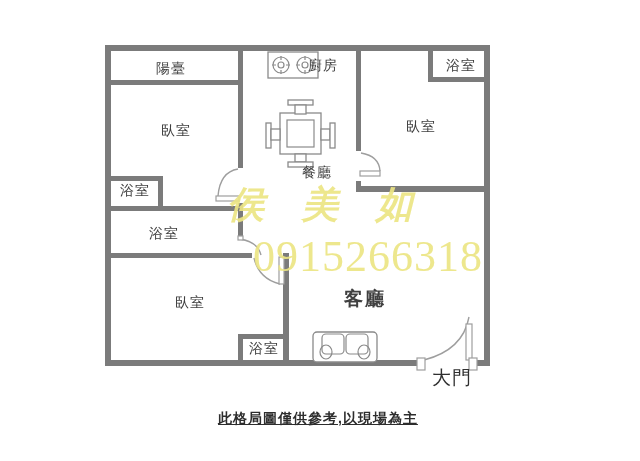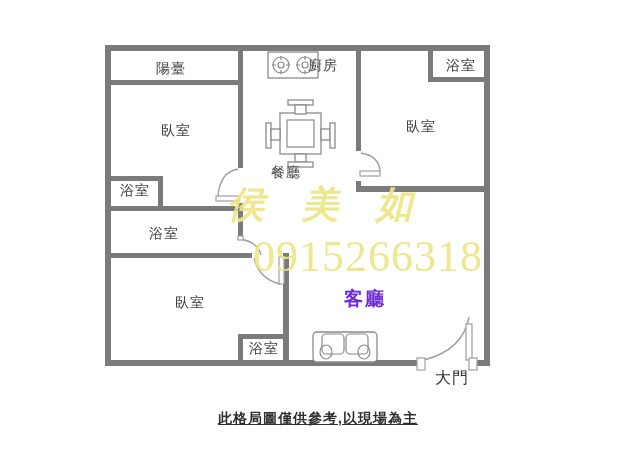--- a/index.html
+++ b/index.html
@@ -15,22 +15,22 @@
   .wall{fill:var(--wall);stroke:none;}
   .door-line{fill:none;stroke:var(--door);stroke-width:1.4;}
   .door-leaf{fill:#fff;stroke:var(--door);stroke-width:1.2;}
   .furn{fill:#fff;stroke:var(--furniture);stroke-width:1.3;}
   .furn-l{fill:none;stroke:var(--furniture);stroke-width:1.2;}
   .lbl{
     position:absolute; transform:translate(-50%,-50%);
     font-size:14px; letter-spacing:1px; color:var(--label);
     white-space:nowrap; font-weight:500;
   }
-  .lbl-big{font-size:19px; font-weight:bold; color:#6d28d9; letter-spacing:2px;}
-  .lbl-door{font-size:16px; font-weight:500; color:#2f2f2f; letter-spacing:1px;}
+  .lbl-big{font-size:19px; font-weight:bold; color:#404040; letter-spacing:2px;}
+  .lbl-door{font-size:19px; font-weight:500; color:#2f2f2f; letter-spacing:1px;}
   .wm{
     position:absolute; transform:translate(-50%,-50%);
     font-family:"Liberation Serif","DejaVu Serif",serif;
     color:var(--watermark); opacity:.92; white-space:nowrap; z-index:5;
   }
   .wm-name{font-size:37px; font-style:italic; font-weight:bold; letter-spacing:14px;}
   .wm-phone{font-size:44px; font-weight:normal; letter-spacing:1px;margin-left:48px;}
   .disclaimer{
     position:absolute; transform:translate(-50%,-50%);
     font-size:14px; font-weight:600; letter-spacing:1px;
@@ -120,21 +120,21 @@
       <ellipse class="furn-l" cx="326" cy="352" rx="6" ry="7"></ellipse>
       <ellipse class="furn-l" cx="364" cy="352" rx="6" ry="7"></ellipse>
     </g>
   </svg>
 
   <div class="lbl" style="left:171px;top:69px">陽臺</div>
   <div class="lbl" style="left:323px;top:66px">廚房</div>
   <div class="lbl" style="left:461px;top:66px">浴室</div>
   <div class="lbl" style="left:176px;top:131px">臥室</div>
   <div class="lbl" style="left:421px;top:127px">臥室</div>
-  <div class="lbl" style="left:286px;top:173px">餐廳</div>
+  <div class="lbl" style="left:317px;top:173px">餐廳</div>
   <div class="lbl" style="left:135px;top:191px">浴室</div>
   <div class="lbl" style="left:164px;top:234px">浴室</div>
   <div class="lbl" style="left:190px;top:303px">臥室</div>
   <div class="lbl" style="left:264px;top:349px">浴室</div>
   <div class="lbl lbl-big" style="left:365px;top:299px">客廳</div>
   <div class="lbl lbl-door" style="left:452px;top:378px">大門</div>
 
   <div class="wm wm-name" style="left:327px;top:205px">侯 美 如</div>
   <div class="wm wm-phone" style="left:320px;top:256px">0915266318</div>
 

